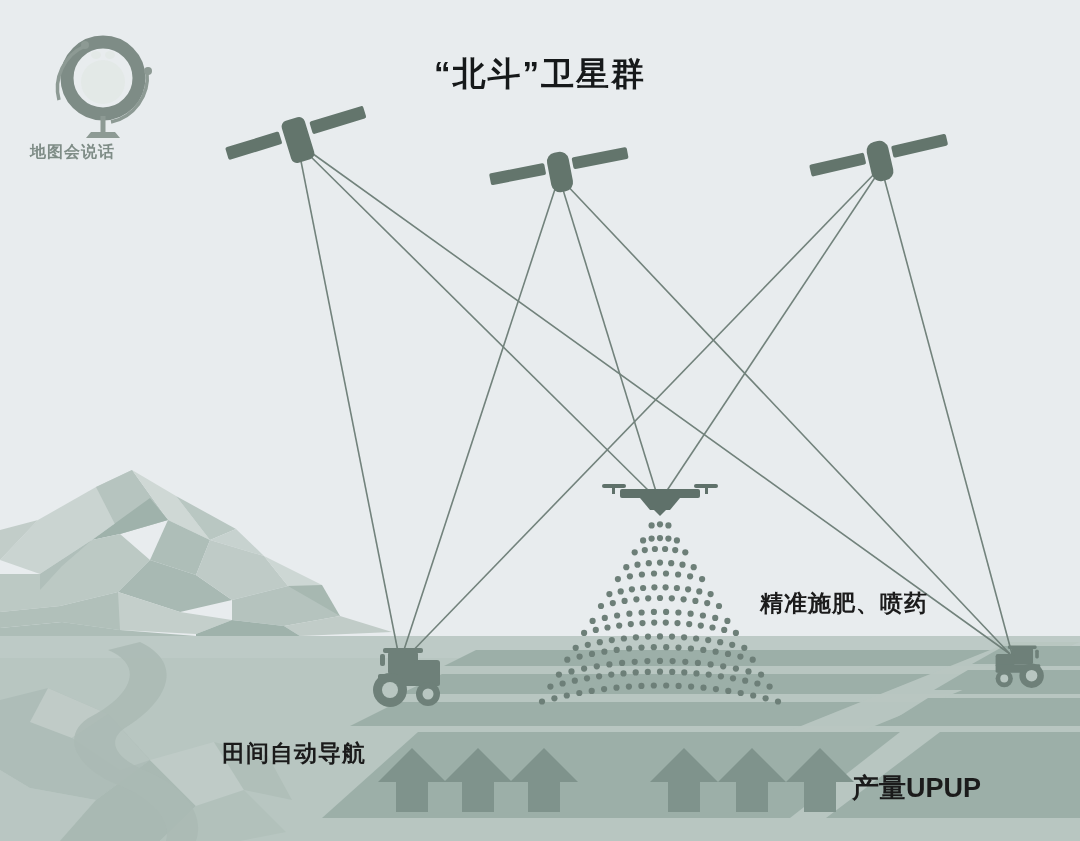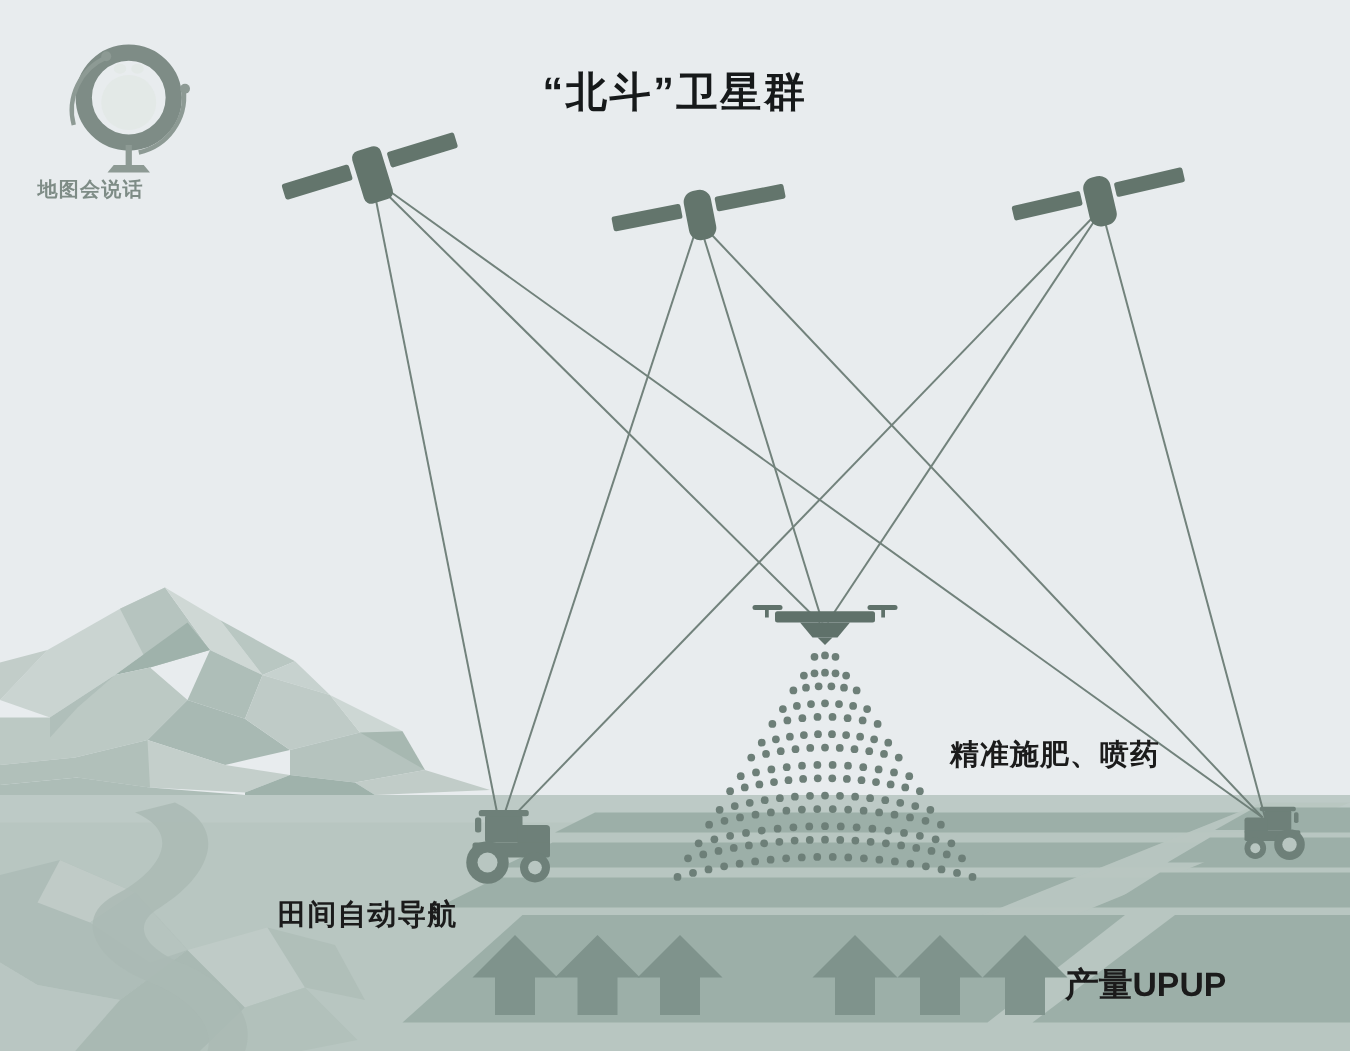--- a/index.html
+++ b/index.html
@@ -69,21 +69,21 @@
     margin-left: 12px;
   }
   #label-yield {
     left: 852px;
     top: 770px;
     font-size: 27px;
     font-weight: 700;
     letter-spacing: 0px;
     text-align: right;
   }
-  .lbl-line { display: block; }
+  .lbl-line { display: block; margin-top: 22px; }
 </style>
 </head>
 <body>
 
 <div id="scene">
 
   <svg id="scene-svg" viewBox="0 0 1080 841">
     <defs>
       <clipPath id="clip-scene">
         <rect x="0" y="0" width="1080" height="841"></rect>

